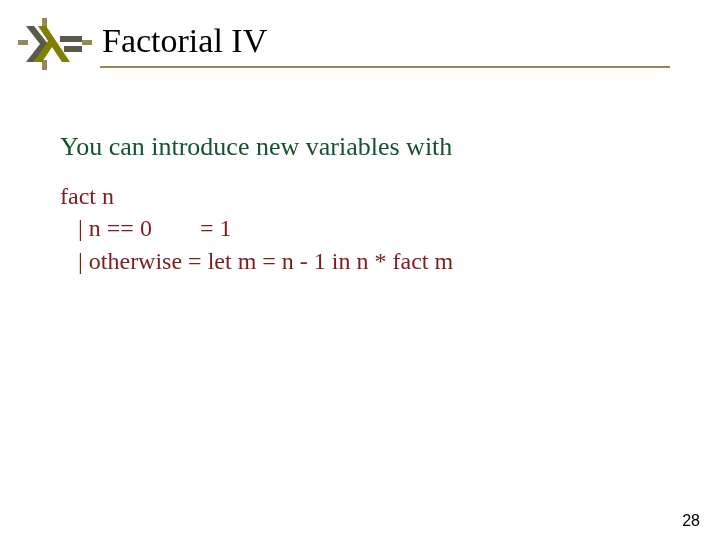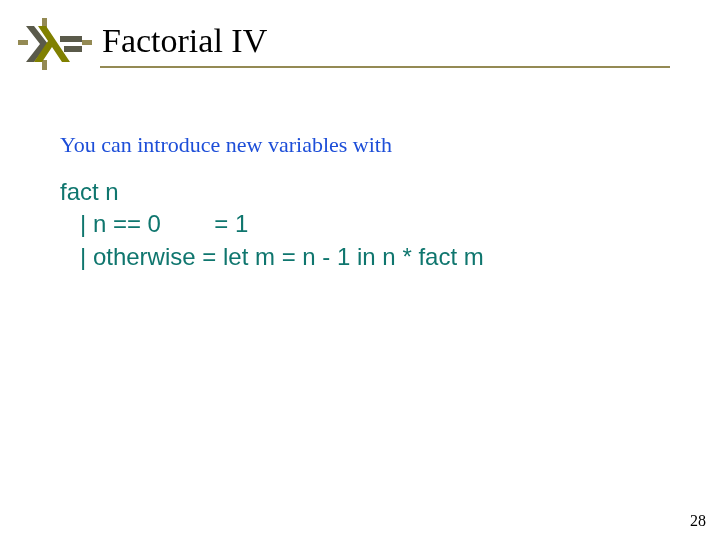--- a/index.html
+++ b/index.html
@@ -42,54 +42,54 @@
     height: 2px;
     background: #948a54;
   }
   .body {
     position: absolute;
     left: 60px;
     top: 132px;
     width: 620px;
   }
   .intro {
-    font-size: 22px;
+    font-size: 26px;
     font-family: "Times New Roman", Times, serif;
-    color: #1d4ed8;
+    color: #14532d;
     margin-bottom: 18px;
   }
   .letline {
     margin-left: 44px;
     font-size: 26px;
     font-family: Verdana, Geneva, sans-serif;
     margin-bottom: 30px;
   }
   .kw {
     font-family: Verdana, Geneva, sans-serif;
     color: #7a1fa2;
     font-size: 26px;
   }
   .ital {
     font-family: "Times New Roman", Times, serif;
     font-style: italic;
     color: #7a1fa2;
     font-size: 26px;
   }
   .code {
-    font-family: Liberation Sans, sans-serif;
+    font-family: Liberation Serif, serif;
     font-size: 24px;
-    color: #0f766e;
+    color: #7f1d1d;
     line-height: 1.35;
     white-space: pre;
   }
   .pagenum {
     position: absolute;
-    right: 14px;
+    right: 20px;
     bottom: 10px;
-    font-family: Liberation Serif, serif;
+    font-family: Liberation Sans, sans-serif;
     font-size: 16px;
     color: #000;
   }
 </style>
 </head>
 <body>
 
 <div class="slide">
 
   <div class="logo">

